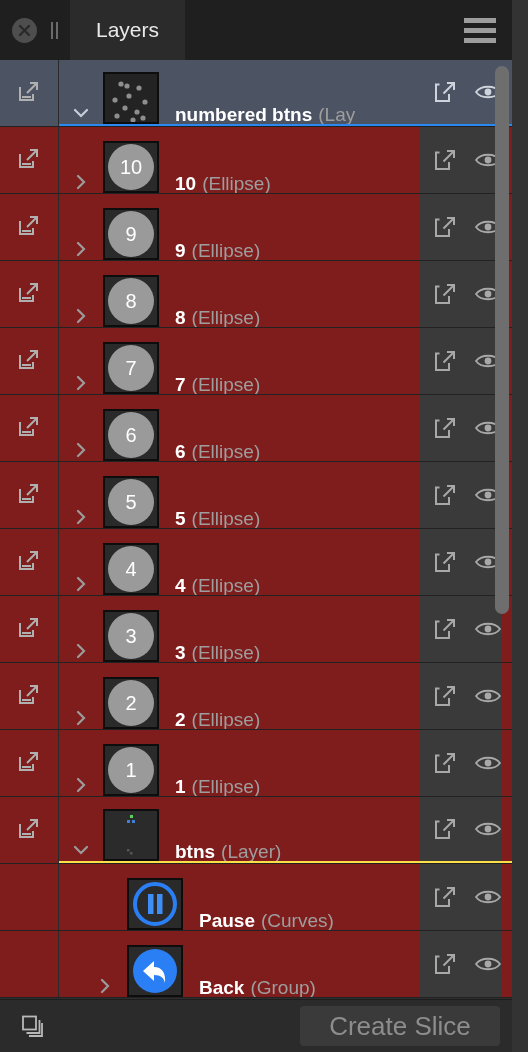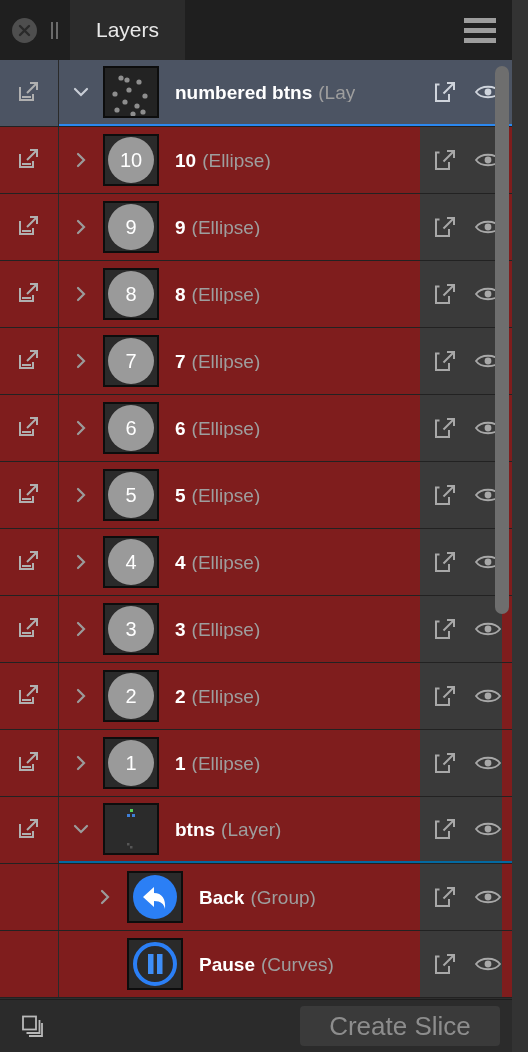--- a/index.html
+++ b/index.html
@@ -46,32 +46,32 @@
   .list{position:absolute;inset:0;}
 
   .row{
     height:66px;display:flex;align-items:stretch;
     border-bottom:1px solid #222;
     position:relative;
     background:#7f1d1d;
   }
   .row.selected{background:#4c5463;}
   .row.selected .cell-main{border-bottom:2px solid #2b88f0;}
-  .row.blue-underline .cell-main{border-bottom:2px solid #0369a1;}
+  .row.blue-underline .cell-main{border-bottom:2px solid #fde047;}
 
   .cell-export{
     width:58px;flex:0 0 58px;
     display:flex;align-items:center;justify-content:center;
     border-right:1px solid #2a2a2a;
     cursor:pointer;
   }
   .cell-export.empty{cursor:default;}
 
   .cell-main{
-    flex:1;display:flex;align-items:center;position:relative;overflow:hidden;
+    flex:1;display:flex;align-items:flex-end;position:relative;overflow:hidden;
     box-sizing:border-box;
   }
 
   .disclosure{
     width:44px;flex:0 0 44px;
     display:flex;align-items:center;justify-content:center;
     cursor:pointer;
   }
   .disclosure.indent{margin-left:24px;}
 
@@ -619,62 +619,62 @@
                   <path d="M2 10 C7 3, 21 3, 26 10 C21 17, 7 17, 2 10 Z" fill="none" stroke="#a8a8a8" stroke-width="1.8"></path>
                   <circle cx="14" cy="10" r="3.4" fill="#a8a8a8"></circle>
                 </svg>
               </span>
             </div>
           </div>
         </div>
         <div class="row">
           <div class="cell-export empty"></div>
           <div class="cell-main">
-            <div class="disclosure indent">
-              <svg width="22" height="22" viewBox="0 0 22 22">
-                <path d="M8 5 L14 11 L8 17" fill="none" stroke="#9b9b9b" stroke-width="2.2" stroke-linecap="round"></path>
-              </svg>
-            </div>
-            <div class="thumb">
-              <svg width="48" height="48" viewBox="0 0 48 48">
-                <circle cx="24" cy="24" r="22" fill="#2b7ff5"></circle>
-                <path d="M23 14 L12 24 L23 34 V28 C30 28 33 31 34 36 C35 26 31 20 23 20 Z" fill="#ffffff"></path>
-              </svg>
-            </div>
-            <div class="labels"><span class="nm">Back</span><span class="ty">(Group)</span></div>
-            <div class="row-actions" style="background: rgb(58, 58, 58);">
-              <span class="icon-btn">
-                <svg width="30" height="30" viewBox="0 0 30 30">
-                  <path d="M6 11 V24 H19 V17" fill="none" stroke="#a8a8a8" stroke-width="2"></path>
-                  <path d="M6 11 V7.5 H9.5" fill="none" stroke="#a8a8a8" stroke-width="2"></path>
-                  <path d="M13.5 16.5 L24 6" fill="none" stroke="#a8a8a8" stroke-width="2"></path>
-                  <path d="M17 6 H24 V13" fill="none" stroke="#a8a8a8" stroke-width="2"></path>
-                </svg>
-              </span>
-              <span class="icon-btn">
-                <svg width="28" height="20" viewBox="0 0 28 20">
-                  <path d="M2 10 C7 3, 21 3, 26 10 C21 17, 7 17, 2 10 Z" fill="none" stroke="#a8a8a8" stroke-width="1.8"></path>
-                  <circle cx="14" cy="10" r="3.4" fill="#a8a8a8"></circle>
-                </svg>
-              </span>
-            </div>
-          </div>
-        </div>
-        <div class="row">
-          <div class="cell-export empty"></div>
-          <div class="cell-main">
             <div class="disclosure indent"></div>
             <div class="thumb">
               <svg width="48" height="48" viewBox="0 0 48 48">
                 <circle cx="24" cy="24" r="20" fill="none" stroke="#2b7ff5" stroke-width="4"></circle>
                 <rect x="17" y="14" width="5.5" height="20" fill="#3e8ef7"></rect>
                 <rect x="26" y="14" width="5.5" height="20" fill="#3e8ef7"></rect>
               </svg>
             </div>
             <div class="labels"><span class="nm">Pause</span><span class="ty">(Curves)</span></div>
+            <div class="row-actions" style="background: rgb(58, 58, 58);">
+              <span class="icon-btn">
+                <svg width="30" height="30" viewBox="0 0 30 30">
+                  <path d="M6 11 V24 H19 V17" fill="none" stroke="#a8a8a8" stroke-width="2"></path>
+                  <path d="M6 11 V7.5 H9.5" fill="none" stroke="#a8a8a8" stroke-width="2"></path>
+                  <path d="M13.5 16.5 L24 6" fill="none" stroke="#a8a8a8" stroke-width="2"></path>
+                  <path d="M17 6 H24 V13" fill="none" stroke="#a8a8a8" stroke-width="2"></path>
+                </svg>
+              </span>
+              <span class="icon-btn">
+                <svg width="28" height="20" viewBox="0 0 28 20">
+                  <path d="M2 10 C7 3, 21 3, 26 10 C21 17, 7 17, 2 10 Z" fill="none" stroke="#a8a8a8" stroke-width="1.8"></path>
+                  <circle cx="14" cy="10" r="3.4" fill="#a8a8a8"></circle>
+                </svg>
+              </span>
+            </div>
+          </div>
+        </div>
+        <div class="row">
+          <div class="cell-export empty"></div>
+          <div class="cell-main">
+            <div class="disclosure indent">
+              <svg width="22" height="22" viewBox="0 0 22 22">
+                <path d="M8 5 L14 11 L8 17" fill="none" stroke="#9b9b9b" stroke-width="2.2" stroke-linecap="round"></path>
+              </svg>
+            </div>
+            <div class="thumb">
+              <svg width="48" height="48" viewBox="0 0 48 48">
+                <circle cx="24" cy="24" r="22" fill="#2b7ff5"></circle>
+                <path d="M23 14 L12 24 L23 34 V28 C30 28 33 31 34 36 C35 26 31 20 23 20 Z" fill="#ffffff"></path>
+              </svg>
+            </div>
+            <div class="labels"><span class="nm">Back</span><span class="ty">(Group)</span></div>
             <div class="row-actions" style="background: rgb(58, 58, 58);">
               <span class="icon-btn">
                 <svg width="30" height="30" viewBox="0 0 30 30">
                   <path d="M6 11 V24 H19 V17" fill="none" stroke="#a8a8a8" stroke-width="2"></path>
                   <path d="M6 11 V7.5 H9.5" fill="none" stroke="#a8a8a8" stroke-width="2"></path>
                   <path d="M13.5 16.5 L24 6" fill="none" stroke="#a8a8a8" stroke-width="2"></path>
                   <path d="M17 6 H24 V13" fill="none" stroke="#a8a8a8" stroke-width="2"></path>
                 </svg>
               </span>
               <span class="icon-btn">

